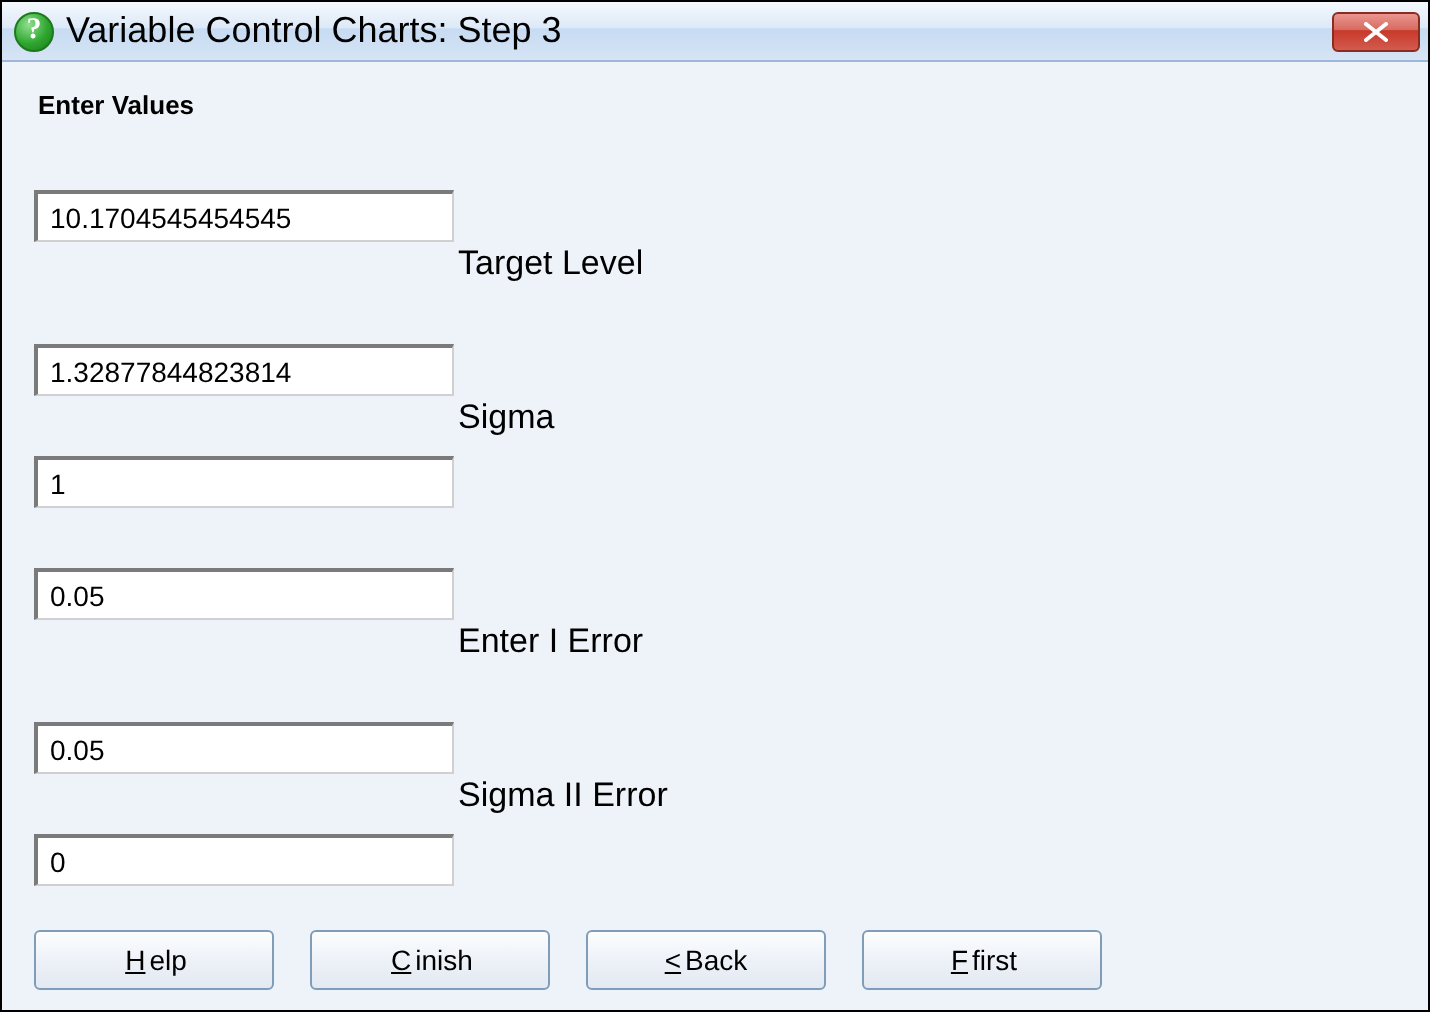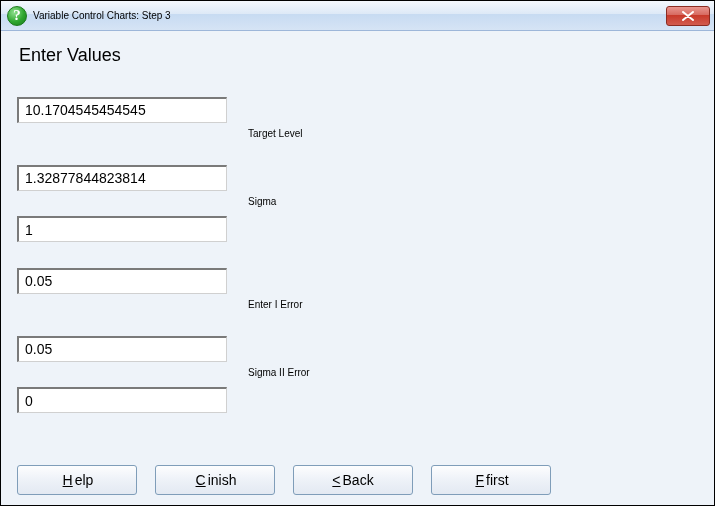--- a/index.html
+++ b/index.html
@@ -23,21 +23,21 @@
     height: 30px;
     background: linear-gradient(to bottom, #f4f8fd 0%, #dde9f7 45%, #c7dbf2 46%, #d6e4f5 100%);
     border-bottom: 1px solid #9db6d9;
     display: flex;
     align-items: center;
     padding: 0 2px 0 6px;
   }
   .titlebar .title {
     flex: 1;
     margin-left: 6px;
-    font-size: 10px;
+    font-size: 18px;
     color: #000;
     white-space: nowrap;
     overflow: hidden;
   }
   .close-btn {
     width: 44px; height: 20px;
     border-radius: 3px;
     background: linear-gradient(to bottom, #e9968f 0%, #d6695f 45%, #c8392a 46%, #d25b4e 100%);
     border: 1px solid #8b2c22;
     display: flex; align-items: center; justify-content: center;
@@ -61,48 +61,49 @@
   .client {
     flex: 1;
     padding: 12px 16px 10px 16px;
     display: flex;
     flex-direction: column;
     background: #eef3f9;
   }
 
   .instruction {
     margin: 2px 0 14px 2px;
-    font-size: 18px;
+    font-size: 13px;
+    font-weight: bold;
   }
 
   .form {
     display: flex;
     flex-direction: column;
     gap: 9px;
   }
   .form-row {
     display: flex;
     align-items: center;
-    gap: 21px;
+    gap: 2px;
   }
   .text-input {
     width: 210px;
     height: 26px;
     padding: 2px 6px;
     border-top: 2px solid #7a7a7a;
     border-left: 2px solid #7a7a7a;
     border-right: 1px solid #d0d0d0;
     border-bottom: 1px solid #d0d0d0;
     background: #fff;
     font: inherit;
     font-size: 14px;
     outline: none;
   }
   .field-label {
-    font-size: 10px;
+    font-size: 17px;
     margin-top: 48px;
   }
 
   .button-bar {
     margin-top: auto;
     display: flex;
     gap: 18px;
     justify-content: flex-start;
     padding-top: 12px;
   }

